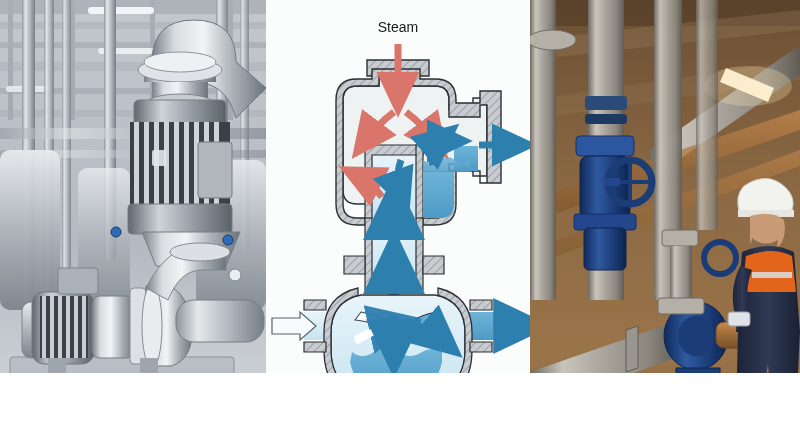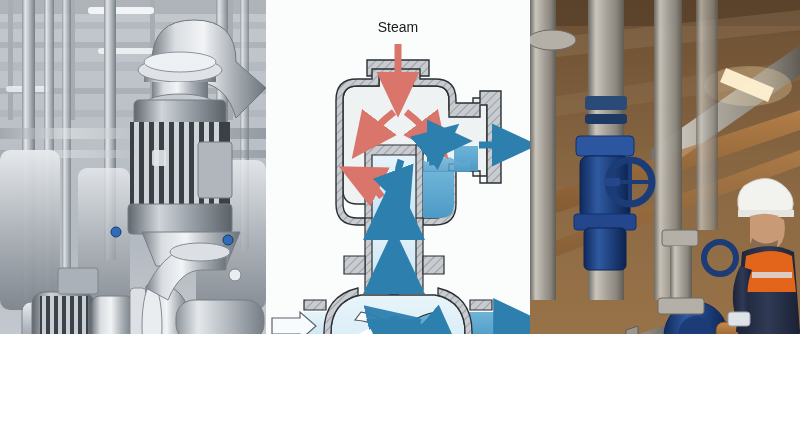--- a/index.html
+++ b/index.html
@@ -1,19 +1,19 @@
 <!DOCTYPE html>
 <html><head>
 <meta charset="utf-8">
 <title>Steam Trap Triptych</title>
 <style>
   html,body{margin:0;padding:0;background:#ffffff;}
   body{font-family:"Liberation Sans",sans-serif;}
   #stage{position:relative;width:800px;height:447px;overflow:hidden;background:#ffffff;}
-  .panel{position:absolute;top:0;height:334px;overflow:hidden;}
+  .panel{position:absolute;top:0;height:373px;overflow:hidden;}
   #panel-left{left:0;width:266px;}
   #panel-mid{left:266px;width:264px;background:#fbfdfd;}
   #panel-right{left:530px;width:270px;}
   .ph{position:absolute;inset:0;}
   svg{display:block;}
   .lbl{font-family:"Liberation Sans",sans-serif;font-size:14px;fill:#1a1a1a;}
 </style>
 </head>
 <body>
 

